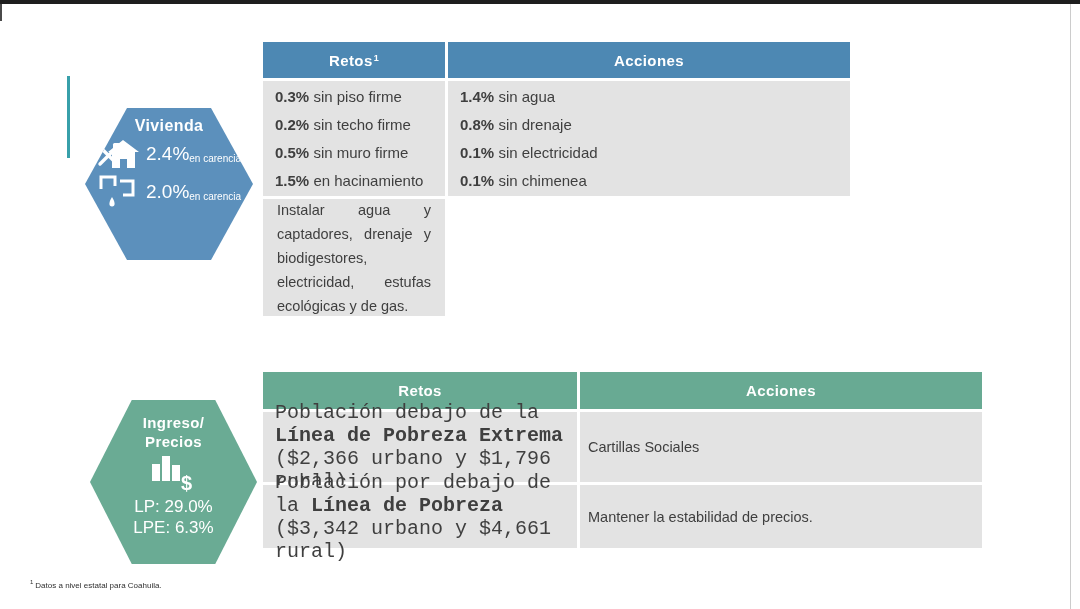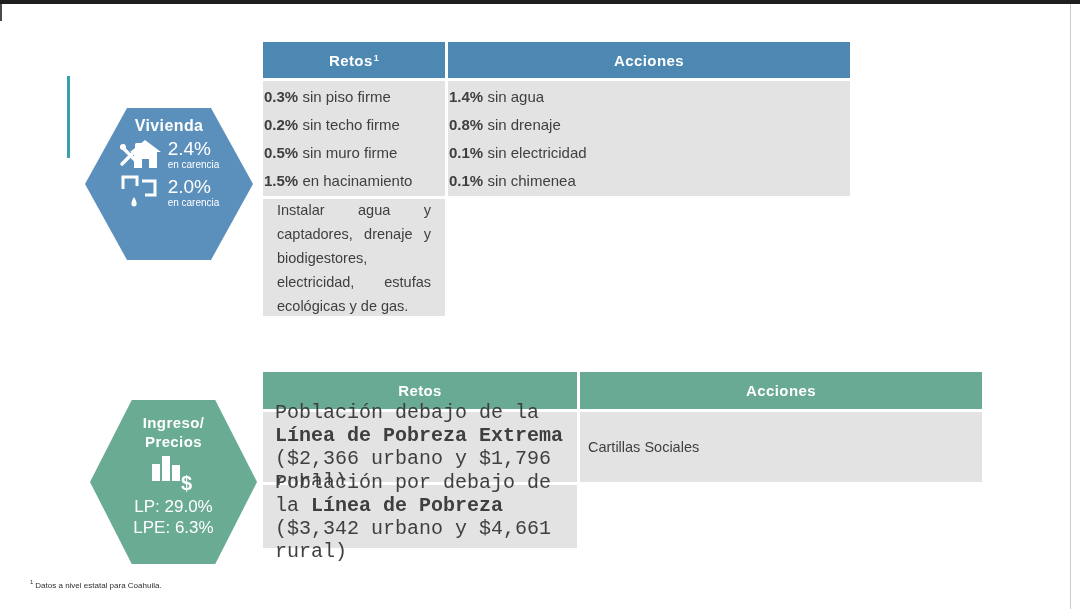--- a/index.html
+++ b/index.html
@@ -16,40 +16,40 @@
   
   .hex { position:absolute; color:#ffffff; text-align:center;
          clip-path:polygon(0 50%, 25% 0, 75% 0, 100% 50%, 75% 100%, 25% 100%);
          display:flex; flex-direction:column; align-items:center; }
   .hex-vivienda { left:85px; top:108px; width:168px; height:152px; background:#5c90bc; }
   .hex-ingreso  { left:90px; top:400px; width:167px; height:164px; background:#6aab94; }
   .hex-title { font-weight:bold; font-size:16px; letter-spacing:0.4px; }
   .hex-vivienda .hex-title { margin-top:9px; }
   .hex-stat { display:flex; align-items:center; gap:5px; margin-top:2px; }
   .hex-stat svg { display:block; }
-  .stat-col { display:flex; flex-direction:column; align-items:flex-start; }
+  .stat-col { display:flex; flex-direction:row; align-items:flex-end; }
   .stat-value { font-size:19px; line-height:20px; }
   .stat-label { font-size:10px; line-height:11px; }
   .hex-ingreso .hex-title { margin-top:13px; line-height:19px; font-size:15px; }
   .hex-ingreso .bars { margin-top:1px; }
   .lp-line  { font-size:17px; line-height:21px; }
 
   
   .tbl { position:absolute; display:grid; gap:3px; }
   .tbl-vivienda { left:263px; top:42px;  width:587px;
                   grid-template-columns:182px 402px; grid-template-rows:36px 115px 117px; }
   .tbl-ingreso  { left:263px; top:372px; width:719px;
                   grid-template-columns:314px 402px; grid-template-rows:37px 70px 63px; }
   .th { color:#ffffff; font-weight:bold; font-size:15px; letter-spacing:0.4px;
         display:flex; align-items:center; justify-content:center; }
   .th-blue  { background:#4d88b3; }
   .th-green { background:#68aa93; }
   .th sup { font-size:9px; margin-left:1px; transform:translateY(-2px); }
   .td { background:#e3e3e3; color:#3f3f3f; display:flex; flex-direction:column; justify-content:center; }
-  .td-retos1 { padding-left:1px; font-size:15px; }
+  .td-retos1 { padding-left:12px; font-size:15px; }
   .td-retos1 .line { line-height:28px; white-space:nowrap; }
   .td-retos1 .pct { font-weight:bold; }
   .td-acc { padding:0 14px; font-size:14.5px; line-height:24px; text-align:justify; }
   .td-retos2 { padding:0 10px 0 12px; font-size:20px; line-height:23px;font-family:Liberation Mono, monospace; }
   .td-acc2 { padding:0 8px; font-size:14.5px; line-height:22px; text-align:left; }
   .bold { font-weight:bold; }
 
   
   .footnotes { position:absolute; left:30px; top:577px; color:#2f2f2f; font-size:8px; line-height:11px; }
   .footnotes sup { font-size:6px; margin-right:2px; }
@@ -156,19 +156,22 @@
     <div class="td td-retos2">
       <div><span>Población debajo de la </span><span class="bold">Línea de Pobreza Extrema</span><span> ($2,366 urbano y $1,796 rural)</span></div>
     </div>
     <div class="td td-acc2">
       <div>Cartillas Sociales</div>
     </div>
 
     <div class="td td-retos2">
       <div><span>Población por debajo de la </span><span class="bold">Línea de Pobreza</span><span> ($3,342 urbano y $4,661 rural)</span></div>
     </div>
+    <div class="td td-acc2">
+      <div>Mantener la estabilidad de precios.</div>
+    </div>
   </div>
 
   <div class="footnotes">
     <div><sup>1</sup><span>Datos a nivel estatal para Coahuila.</span></div>
   </div>
 
 </div>
 
 </body></html>

